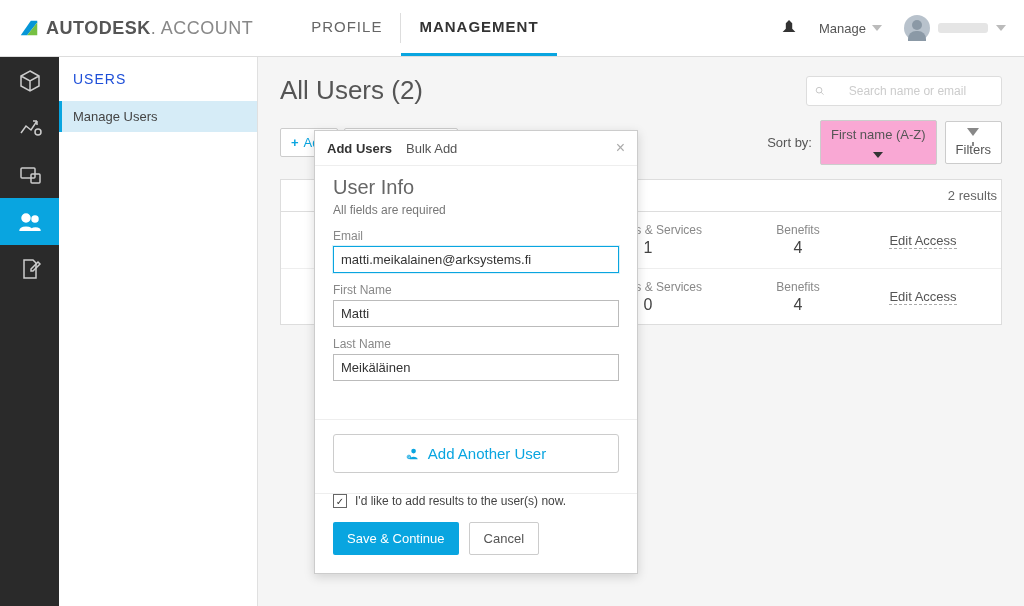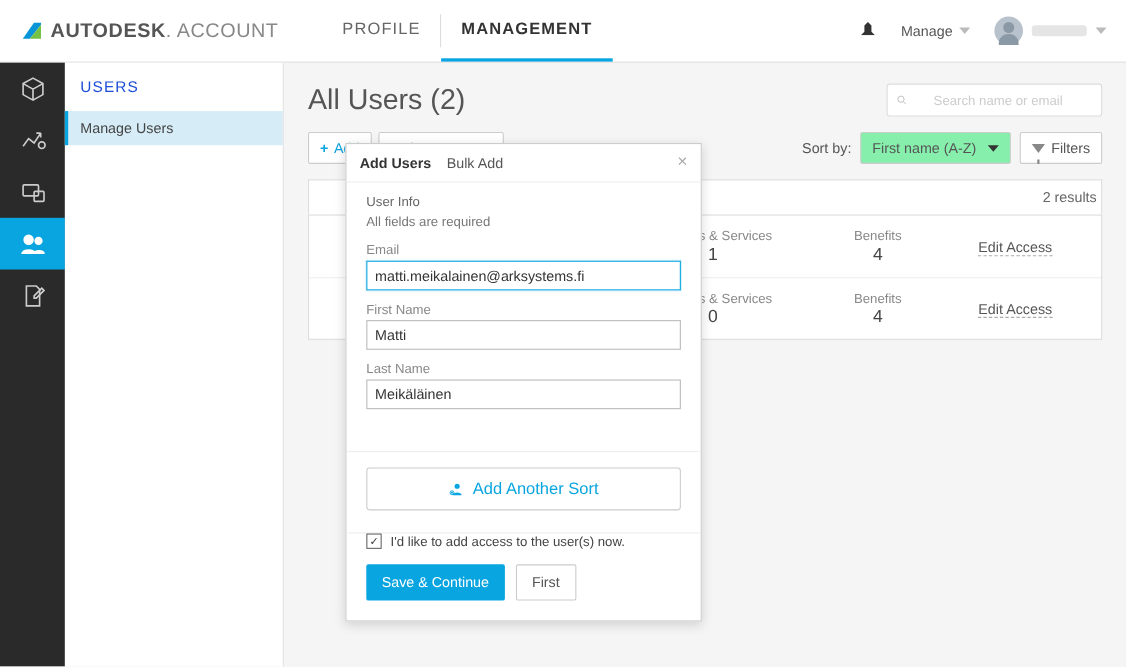--- a/index.html
+++ b/index.html
@@ -48,22 +48,22 @@
     .search-box input { border: none; outline: none; width: 100%; font-size: 12px; color: #888; background: transparent; }
     .search-box input::placeholder { color: #ccc; }
 
     
     .toolbar { display: flex; align-items: center; margin-bottom: 0; }
     .btn-add { border: 1px solid #ccc; background:#fff; padding: 6px 10px; display:flex; align-items:center; gap:5px; color:#09a5e0; font-size:13px; cursor:pointer; border-radius:2px; }
     .plus { color:#09a5e0; font-weight:bold; }
     .btn-actions { border: 1px solid #ccc; background:#fff; padding: 6px 10px; display:flex; align-items:center; gap:40px; color:#555; font-size:13px; cursor:pointer; margin-left:6px; border-radius:2px; }
     .caret-dark { width: 0; height: 0; border-left: 5px solid transparent; border-right: 5px solid transparent; border-top: 6px solid #333; }
     .sort-area { margin-left:auto; display:flex; align-items:center; gap:8px; font-size:13px; color:#555;}
-    .sort-select { border:1px solid #ccc; background:#86efac; padding:6px 10px; display:flex; align-items:center; gap:10px; cursor:pointer; border-radius:2px; }
-    .btn-filters { border:1px solid #ccc; background:#fff; padding:6px 10px; display:flex; align-items:center; gap:6px; color:#555; cursor:pointer; border-radius:2px; }
+    .sort-select { border:1px solid #ccc; background:#f9a8d4; padding:6px 10px; display:flex; align-items:center; gap:10px; cursor:pointer; border-radius:2px;flex-direction:column; }
+    .btn-filters { border:1px solid #ccc; background:#fff; padding:6px 10px; display:flex; align-items:center; gap:6px; color:#555; cursor:pointer; border-radius:2px;flex-direction:column; }
     .filter-icon { width:0; height:0; border-left:6px solid transparent; border-right:6px solid transparent; border-top:8px solid #888; position:relative; }
     .filter-icon::after { content:""; position:absolute; left:-1px; top:6px; width:2px; height:4px; background:#888; }
 
     .results-bar { text-align:right; font-size:13px; color:#666; padding:8px 4px 8px; border:1px solid #ddd; border-bottom:none; background:#fff; margin-top:14px;}
 
     
     .user-table { border:1px solid #ddd; background:#fff; }
     .row { display:flex; align-items:center; border-top:1px solid #eee; height:56px; }
     .row:first-child { border-top:none; }
     .row-left { flex:1; }
@@ -74,21 +74,21 @@
     .edit-link { font-size:13px; color:#555; border-bottom:1px dashed #aaa; cursor:pointer; }
     .cell-last { width:28px; }
 
     
     .modal { position:absolute; top:130px; left:314px; width:324px; background:#fff; border:1px solid #ccc; box-shadow:0 3px 10px rgba(0,0,0,0.15); z-index:10; }
     .modal-tabs { display:flex; align-items:center; padding:8px 12px; border-bottom:1px solid #eee; gap:14px; }
     .modal-tab { font-size:13px; color:#555; cursor:pointer; }
     .modal-tab.active { font-weight:700; color:#333; }
     .modal-close { margin-left:auto; color:#aaa; font-size:16px; cursor:pointer; }
     .modal-body { padding: 10px 18px 18px; }
-    .modal-section-title { font-size:12px; color:#666; margin-bottom:4px; }
+    .modal-section-title { font-size:20px; color:#666; margin-bottom:4px; }
     .modal-note { font-size:12px; color:#777; margin-bottom:12px; }
     .field-label { font-size:12px; color:#888; margin-top:10px; margin-bottom:3px; }
     .field-input { width:100%; border:1px solid #bbb; padding:5px 7px; font-size:13px; color:#333; outline:none; }
     .field-input.focus { border:1px solid #09a5e0; box-shadow:0 0 0 1px rgba(9,165,224,0.15); }
     .modal-divider { border-top:1px solid #eee; margin-top:20px; }
     .add-another { border:1px solid #ccc; border-radius:3px; margin:14px 18px; padding:10px; text-align:center; color:#09a5e0; font-size:15px; cursor:pointer; display:flex; align-items:center; justify-content:center; gap:8px;}
     .add-icon { width:14px; height:14px; position:relative;}
     .add-icon svg { width:14px; height:14px; }
     .modal-check { display:flex; align-items:center; gap:8px; padding:0 18px 14px; font-size:12px; color:#444; }
     .checkbox { width:14px; height:14px; border:1px solid #666; display:flex; align-items:center; justify-content:center; font-size:10px; color:#333; cursor:pointer;}
@@ -263,24 +263,24 @@
   <div class="modal-divider"></div>
   <div class="add-another">
     <span class="add-icon">
       <svg viewBox="0 0 24 24" fill="#09a5e0">
           <circle cx="13" cy="7" r="4"></circle>
           <path d="M6 21 C6 15 20 15 20 21 Z"></path>
           <circle cx="5" cy="17" r="3" fill="none" stroke="#09a5e0" stroke-width="1.5"></circle>
           <path d="M5 15.5 L5 18.5 M3.5 17 L6.5 17" stroke="#09a5e0" stroke-width="1.5"></path>
         </svg>
     </span>
-    <span>Add Another Sort</span>
+    <span>Add Another User</span>
   </div>
   <div class="modal-divider"></div>
   <div class="modal-check">
     <div class="checkbox">✓</div>
-    <span>I'd like to add access to the user(s) now.</span>
+    <span>I'd like to add results to the user(s) now.</span>
   </div>
   <div class="modal-footer">
     <button class="btn-primary">Save &amp; Continue</button>
-    <button class="btn-cancel">First</button>
+    <button class="btn-cancel">Cancel</button>
   </div>
 </div>
 
 </body></html>

